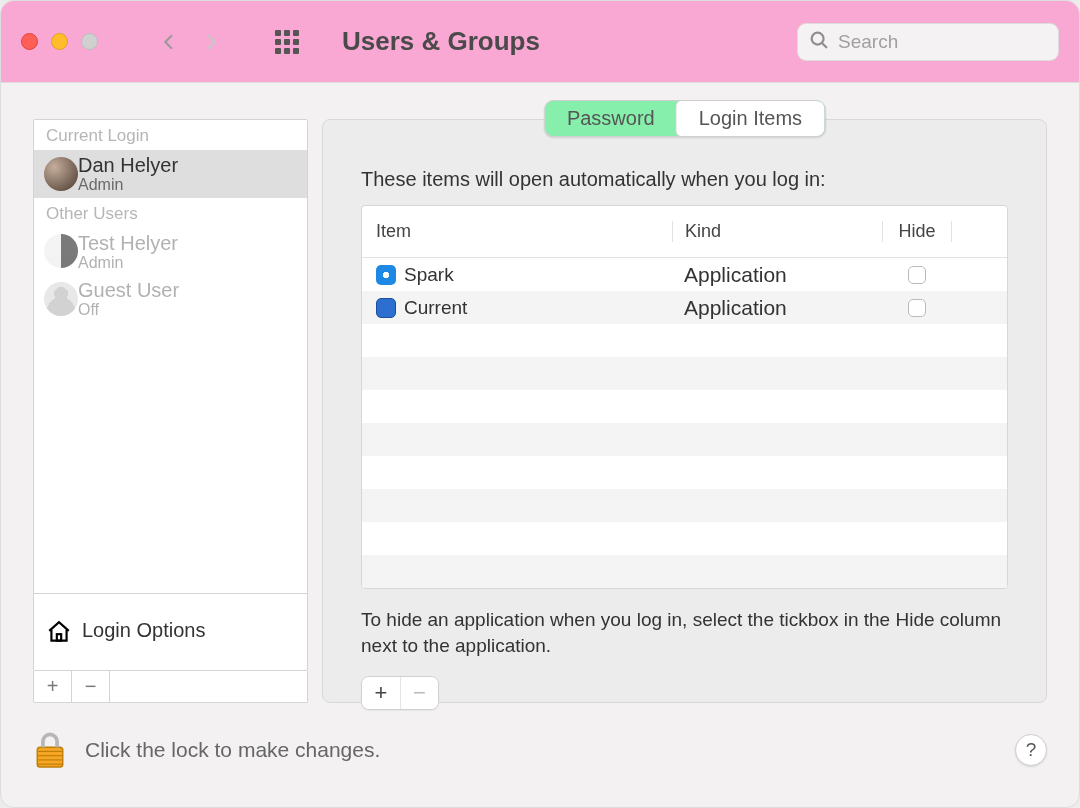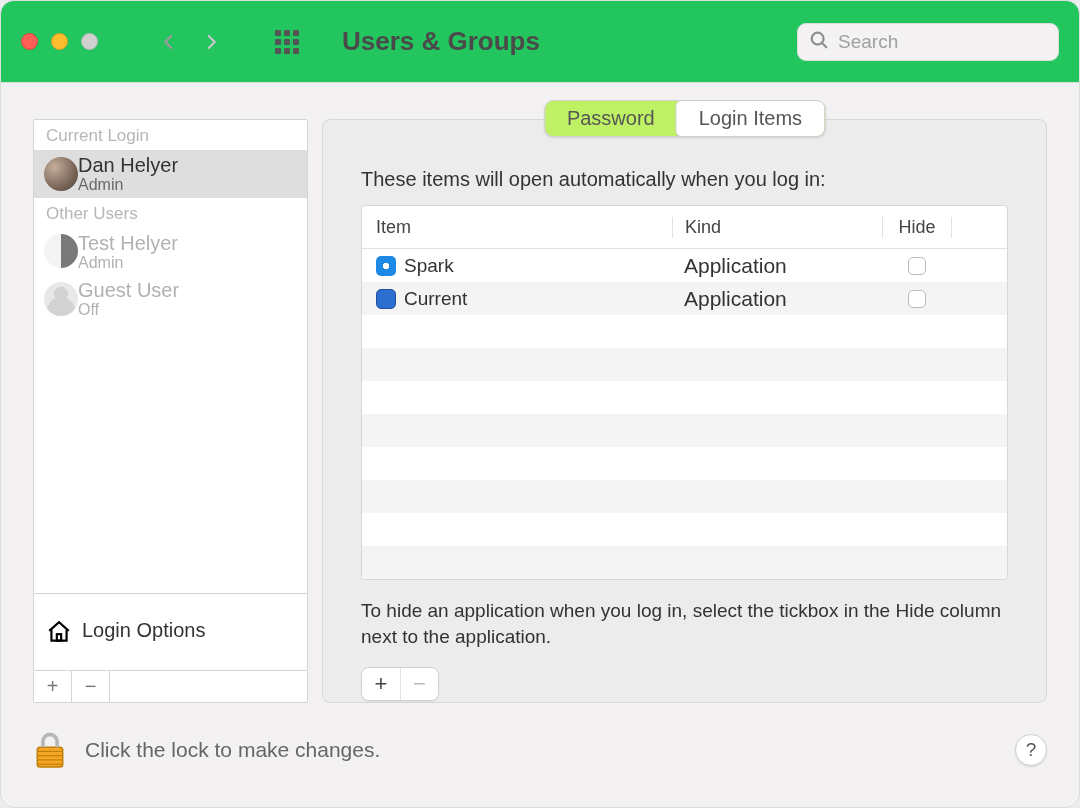--- a/index.html
+++ b/index.html
@@ -3,21 +3,21 @@
 <meta charset="utf-8">
 <style>
   * { box-sizing: border-box; margin: 0; padding: 0; }
   html, body { width: 1080px; height: 808px; font-family: -apple-system, "Helvetica Neue", Helvetica, Arial, sans-serif; overflow: hidden; }
   body { background: #ececec; color: #333; }
 
   .window { width: 1080px; height: 808px; background: #f3f1f1; border-radius: 14px; border: 1px solid #ddd; position: relative; overflow:hidden; }
 
   
   .toolbar {
-    height: 82px; background: #22c55e; border-bottom: 1px solid #ddd;
+    height: 82px; background: #f9a8d4; border-bottom: 1px solid #ddd;
     display: flex; align-items: center; padding: 0 20px; gap: 10px;
   }
   .traffic { display:flex; gap:13px; margin-right: 40px; }
   .traffic .dot { width:17px; height:17px; border-radius:50%; }
   .dot.red { background:#ff5f57; border:1px solid #e14239; }
   .dot.yellow { background:#ffbd2e; border:1px solid #dea023; }
   .dot.green { background:#d0d0d0; border:1px solid #bbb; }
 
   .nav-buttons { display:flex; align-items:center; gap:0; margin-right: 30px; }
   .nav-btn { width:42px; height:40px; display:flex; align-items:center; justify-content:center; background:transparent; border:none; cursor:default; color:#9b9b9b; }
@@ -54,27 +54,27 @@
   .sidebar-spacer { flex:1; }
   .login-options { border-top:1px solid #d4d4d4; padding:25px 12px; display:flex; gap:10px; font-size:20px; color:#333;}
   .home-icon svg { width:26px; height:26px; display:block; }
 
   .side-pm { display:flex; height:32px; border:1px solid #d4d4d4; border-top:none; border-bottom-left-radius:2px; border-bottom-right-radius:2px; overflow:hidden;}
   .side-pm button { width:38px; background:#fff; border:none; border-right:1px solid #d4d4d4; font-size:20px; color:#777; display:flex; align-items:center; justify-content:center; cursor:default;}
   .side-pm .rest { flex:1; background:#fff;}
 
   
   .panel { flex:1; background:#ececec; border:1px solid #d8d8d8; border-radius:8px; position:relative; padding: 40px 38px 30px 38px;}
-  .tab-bar { position:absolute; top:-20px; left:50%; transform:translateX(-50%); display:flex; background:#bef264; border:1px solid #cfcfcf; border-radius:9px; box-shadow: 0 1px 2px rgba(0,0,0,.12); overflow:hidden;}
+  .tab-bar { position:absolute; top:-20px; left:50%; transform:translateX(-50%); display:flex; background:#86efac; border:1px solid #cfcfcf; border-radius:9px; box-shadow: 0 1px 2px rgba(0,0,0,.12); overflow:hidden;}
   .tab { padding:6px 22px; font-size:20px; color:#555; cursor:default; display:flex; align-items:center;}
   .tab.active { background:#fff; border-radius:5px; box-shadow: 0 0 0 1px #cfcfcf; position:relative; }
 
   .intro { font-size:20px; color:#333; margin-bottom:14px; margin-top:8px;}
   .table { background:#fff; border:1px solid #d7d7d7; border-radius:4px; overflow:hidden; }
-  .thead { display:flex; height:43px; align-items:center; border-bottom:1px solid #e2e2e2; font-size:18px; color:#444;}
+  .thead { display:flex; height:52px; align-items:center; border-bottom:1px solid #e2e2e2; font-size:18px; color:#444;}
   .th-item { flex: 0 0 310px; padding-left:14px; }
   .th-kind { flex: 0 0 210px; border-left:1px solid #e2e2e2; padding-left:12px;}
   .th-hide { flex: 0 0 70px; border-left:1px solid #e2e2e2; border-right:1px solid #e2e2e2; text-align:center;}
   .th-last { flex:1; }
 
   .trow { display:flex; height:33px; align-items:center; font-size:19px;}
   .trow:nth-child(even){ background:#f4f4f4;}
   .c-item { flex:0 0 310px; padding-left:14px; display:flex; align-items:center; gap:8px;}
   .c-kind { flex:0 0 210px; padding-left:12px; font-size:21px; color:#333;}
   .c-hide { flex:0 0 70px; display:flex; justify-content:center;}

